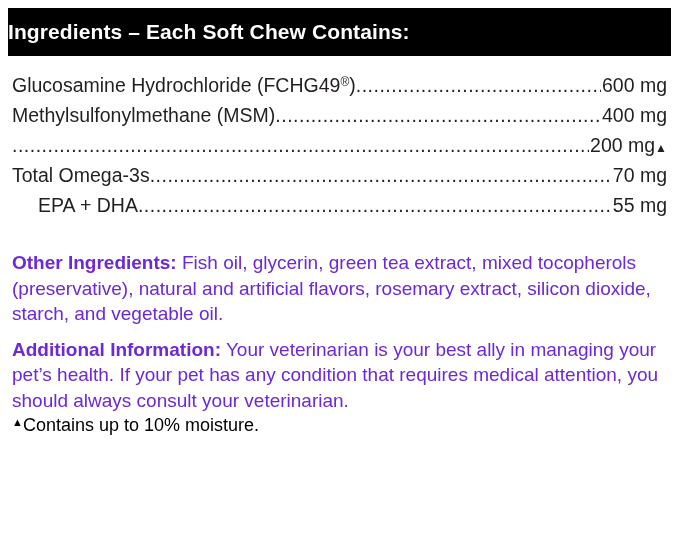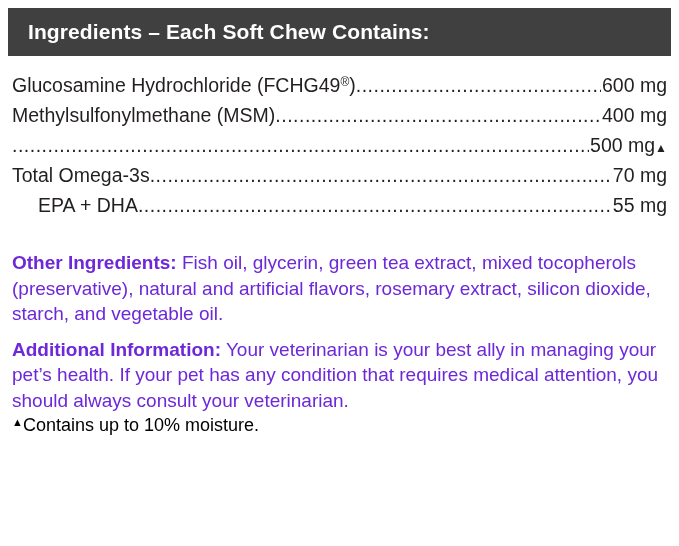--- a/index.html
+++ b/index.html
@@ -16,25 +16,24 @@
   }
   .page {
     position: relative;
     width: 679px;
     height: 546px;
     box-sizing: border-box;
     padding: 0 8px;
   }
   .header-bar {
     margin: 8px 0 0 0;
-    background: #404040;
+    background: #000000;
     height: 48px;
     display: flex;
     align-items: center;
-    padding-left: 20px;
     box-sizing: border-box;
   }
   .header-bar .title {
     color: #ffffff;
     font-size: 21px;
     font-weight: bold;
     letter-spacing: 0.1px;
   }
   .ingredient-list {
     margin-top: 14px;
@@ -117,21 +116,21 @@
     </div>
 
     <div class="ing-row">
       <span class="name"><span>Methylsulfonylmethane (MSM)</span></span>
       <span class="dots">..........................................................................................................................</span>
       <span class="amount">400 mg</span>
     </div>
 
     <div class="ing-row">
       <span class="dots">..........................................................................................................................</span>
-      <span class="amount">500 mg</span>
+      <span class="amount">200 mg</span>
         <span class="tri-inline">▲</span>
     </div>
 
     <div class="ing-row">
       <span class="name"><span>Total Omega-3s</span></span>
       <span class="dots">..........................................................................................................................</span>
       <span class="amount">70 mg</span>
     </div>
 
     <div class="ing-row indent">

